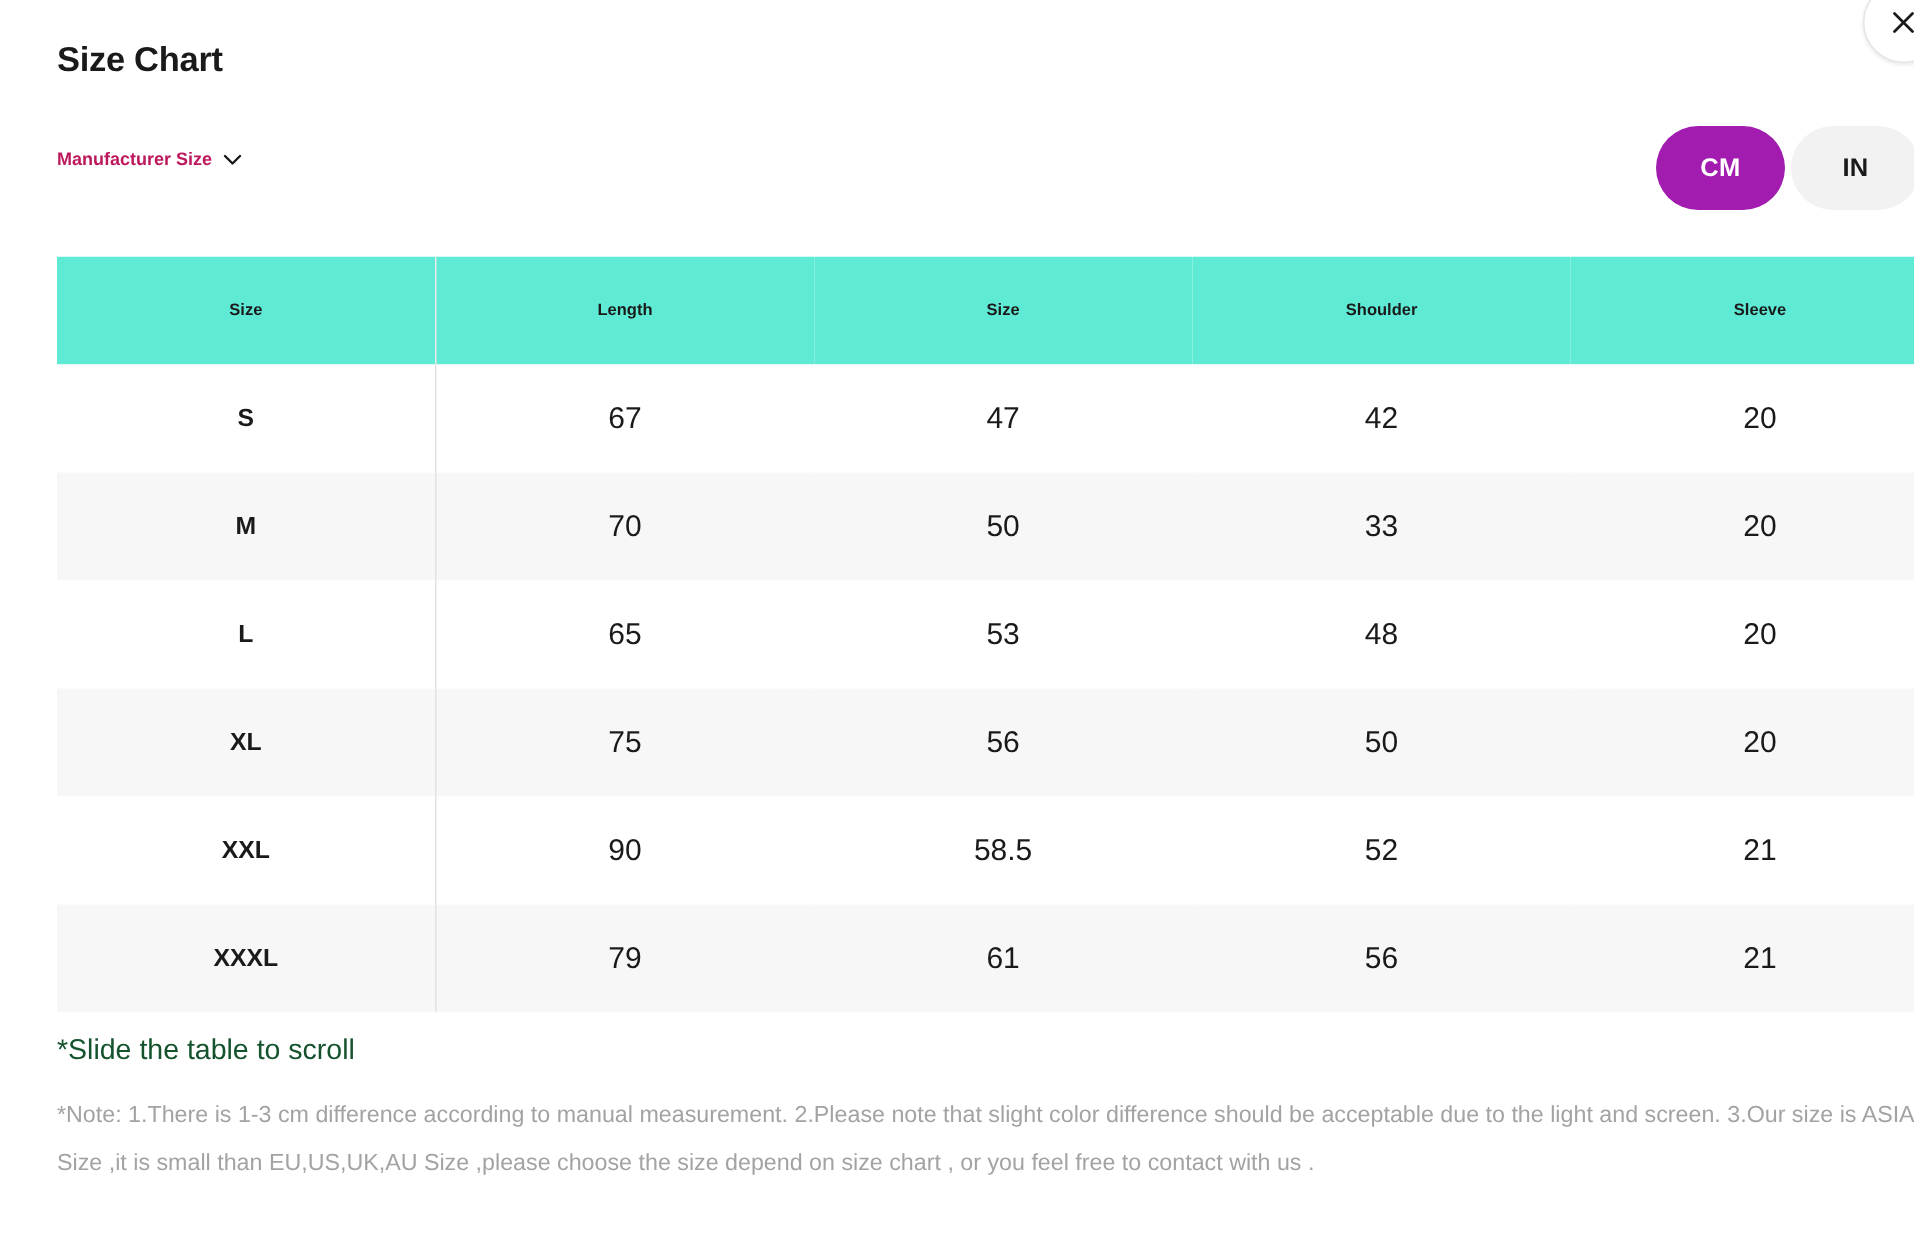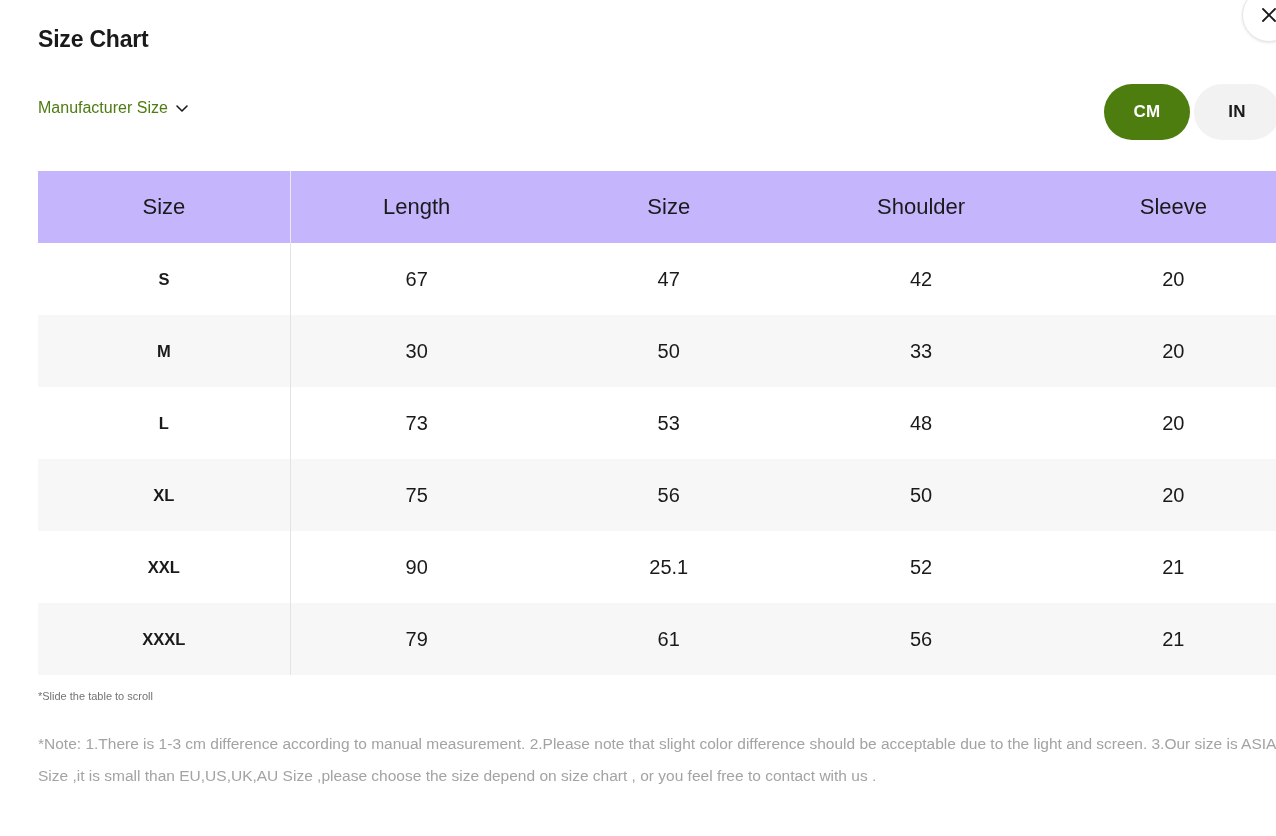--- a/index.html
+++ b/index.html
@@ -56,23 +56,23 @@
     position: absolute;
     left: 38px;
     top: 99px;
     display: flex;
     align-items: center;
     gap: 7px;
     cursor: pointer;
     user-select: none;
   }
   .size-type .label {
-    font-size: 16px;
-    font-weight: normal;
-    color: #4d7c0f;
+    font-size: 12px;
+    font-weight: bold;
+    color: #be185d;
   }
   .chev {
     width: 14px;
     height: 14px;
     display: block;
   }
 
   
   .unit-toggle {
     position: absolute;
@@ -88,21 +88,21 @@
     border-radius: 28px;
     display: flex;
     align-items: center;
     justify-content: center;
     font-size: 17px;
     font-weight: bold;
     cursor: pointer;
     letter-spacing: 0.2px;
   }
   .unit-pill.active {
-    background: #4d7c0f;
+    background: #a21caf;
     color: #ffffff;
   }
   .unit-pill.inactive {
     background: #f2f2f2;
     color: #1a1a1a;
   }
 
   
   .table-wrap {
     position: absolute;
@@ -118,23 +118,23 @@
   }
   table.size-table th,
   table.size-table td {
     height: 72px;
     text-align: center;
     font-size: 20px;
     color: #1a1a1a;
     padding: 0;
   }
   table.size-table thead th {
-    font-weight: normal;
-    background: #c4b5fd;
-    font-size: 22px;
+    font-weight: bold;
+    background: #5eead4;
+    font-size: 11px;
   }
   table.size-table tbody tr:nth-child(odd) td {
     background: #ffffff;
   }
   table.size-table tbody tr:nth-child(even) td {
     background: #f7f7f7;
   }
   table.size-table tbody td.size-col {
     font-weight: bold;
     font-size: 16.5px;
@@ -148,22 +148,22 @@
   table.size-table td:nth-child(n+2) {
     width: 250px;
   }
   table.size-table thead th:first-child { border-right: 1px solid #eaeaea; }
 
   
   .scroll-hint {
     position: absolute;
     left: 38px;
     top: 690px;
-    font-size: 11px;
-    color: #737373;
+    font-size: 19px;
+    color: #14532d;
   }
   .note {
     position: absolute;
     left: 38px;
     top: 728px;
     width: 1248px;
     font-size: 15.5px;
     line-height: 32px;
     color: #a3a3a3;
   }
@@ -212,43 +212,43 @@
       <tbody>
         <tr>
           <td class="size-col">S</td>
           <td>67</td>
           <td>47</td>
           <td>42</td>
           <td>20</td>
         </tr>
         <tr>
           <td class="size-col">M</td>
-          <td>30</td>
+          <td>70</td>
           <td>50</td>
           <td>33</td>
           <td>20</td>
         </tr>
         <tr>
           <td class="size-col">L</td>
-          <td>73</td>
+          <td>65</td>
           <td>53</td>
           <td>48</td>
           <td>20</td>
         </tr>
         <tr>
           <td class="size-col">XL</td>
           <td>75</td>
           <td>56</td>
           <td>50</td>
           <td>20</td>
         </tr>
         <tr>
           <td class="size-col">XXL</td>
           <td>90</td>
-          <td>25.1</td>
+          <td>58.5</td>
           <td>52</td>
           <td>21</td>
         </tr>
         <tr>
           <td class="size-col">XXXL</td>
           <td>79</td>
           <td>61</td>
           <td>56</td>
           <td>21</td>
         </tr>

